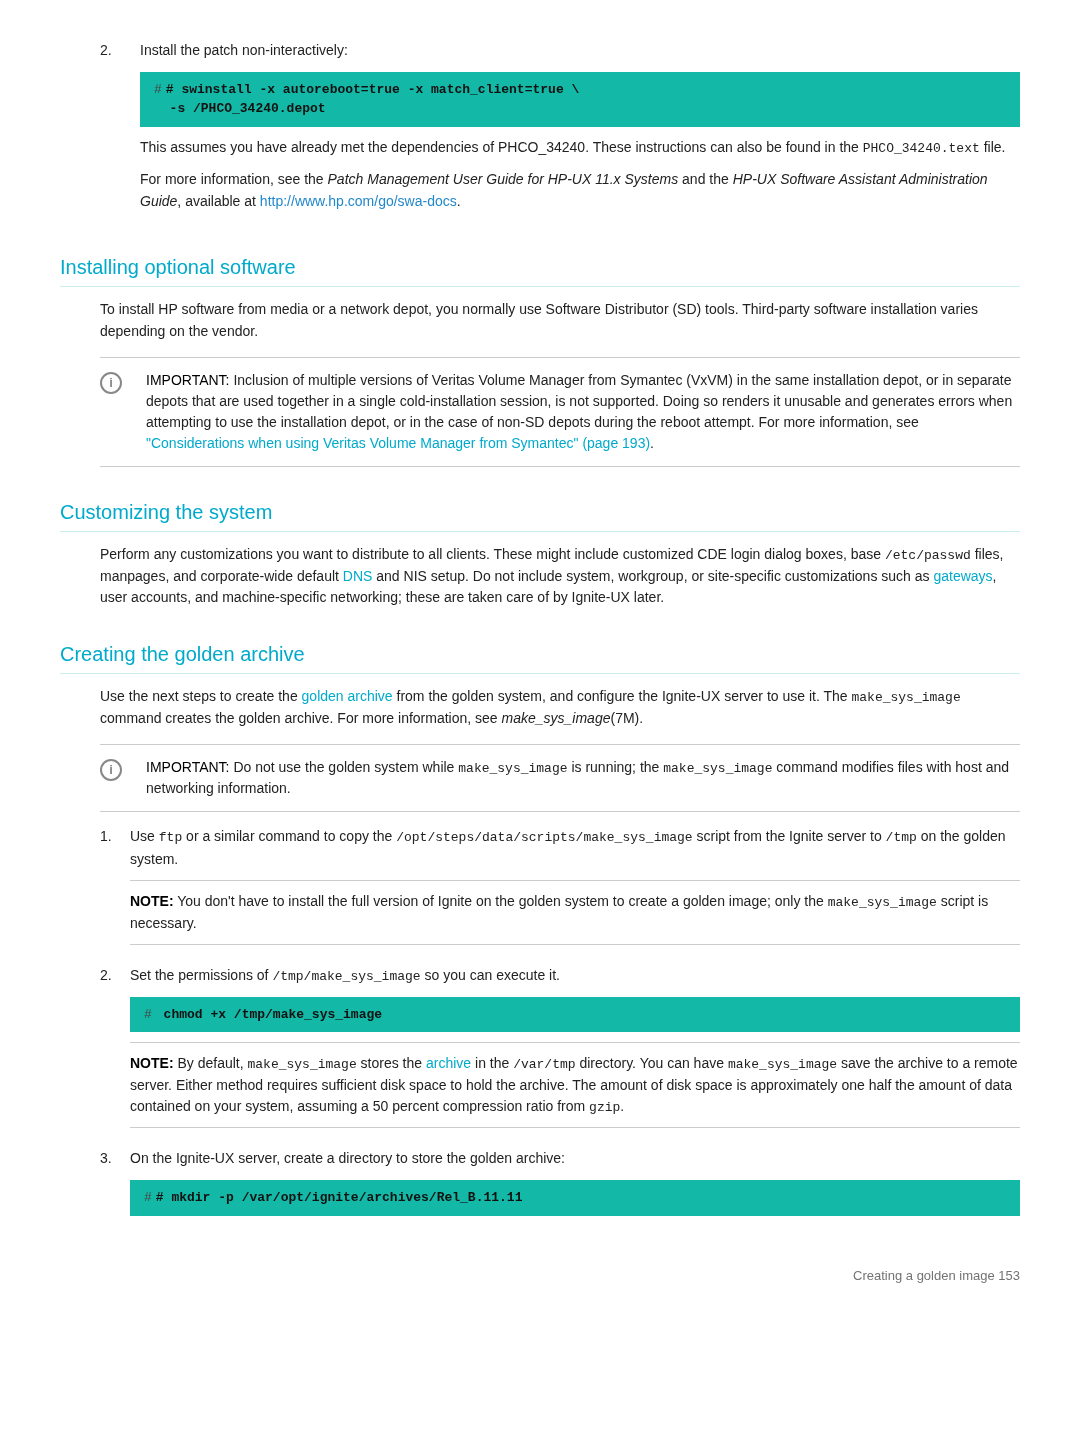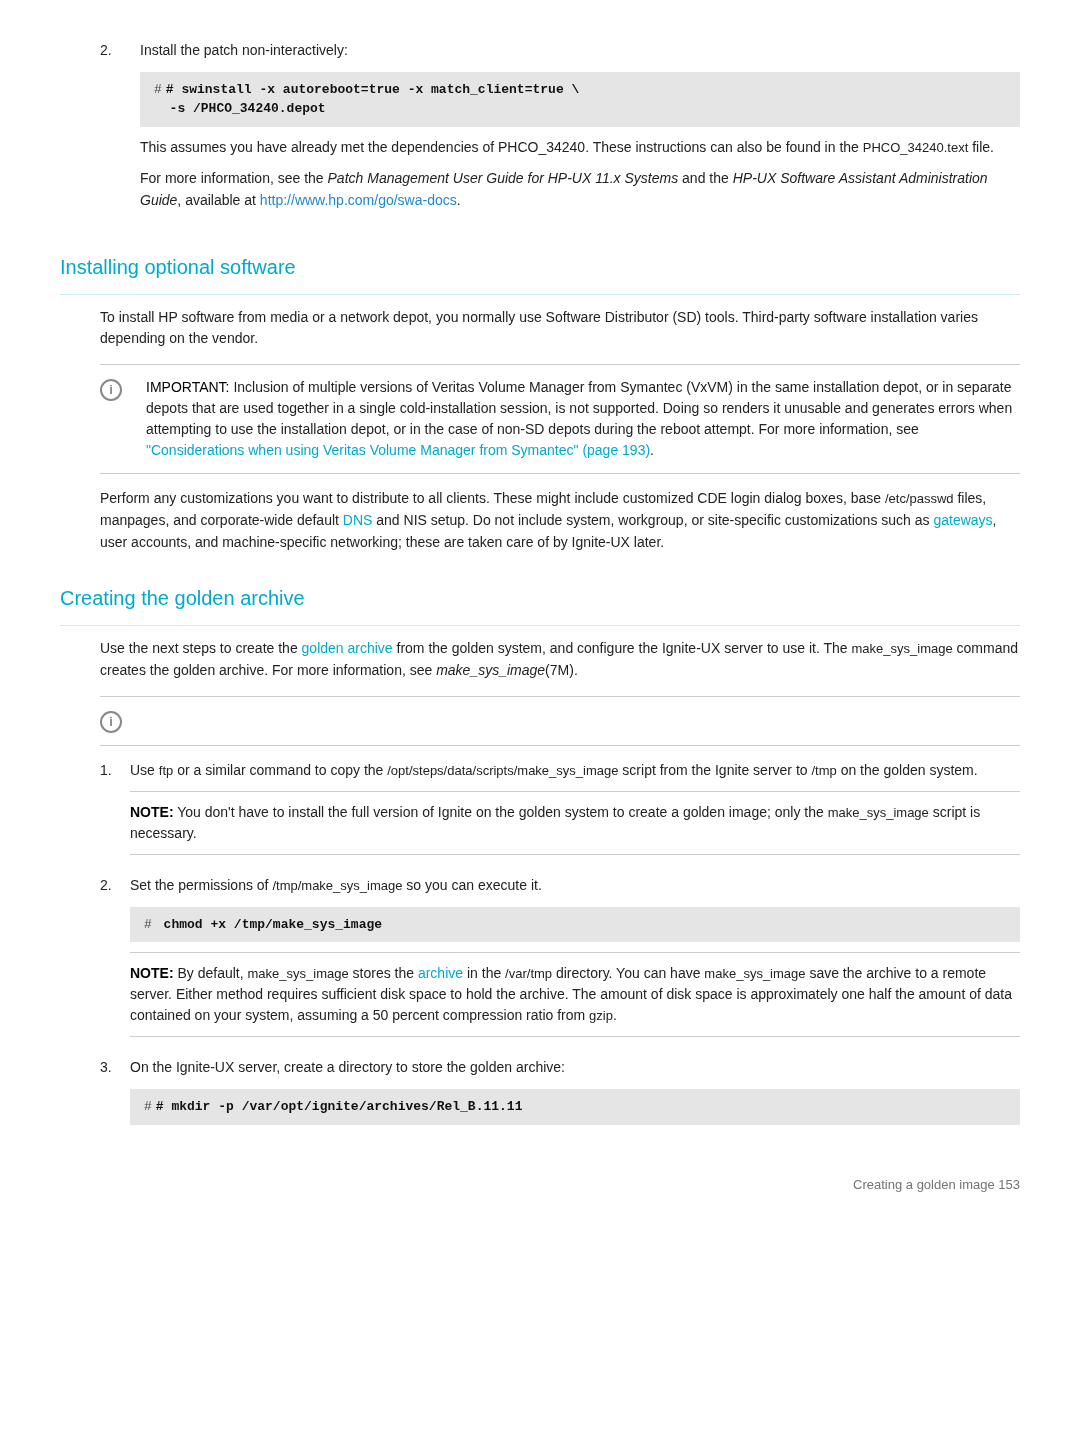--- a/index.html
+++ b/index.html
@@ -24,47 +24,47 @@
     }
     .content-block {
       flex: 1;
     }
     p {
       margin-bottom: 10px;
       font-size: 14px;
       line-height: 1.55;
     }
     code, .mono {
-      font-family: Liberation Sans, sans-serif;
+      font-family: Liberation Mono, monospace;
       font-size: 13px;
       background: transparent;
     }
     .code-block {
-      background: #e5e5e5;
+      background: #14b8a6;
       padding: 8px 14px;
       margin: 8px 0 10px 0;
       font-family: 'Courier New', Courier, monospace;
       font-size: 13px;
       color: #111;
       border-left: none;
     }
     .code-block .hash {
       color: #444;
       margin-right: 4px;
     }
     .code-bold {
       font-weight: bold;
     }
     .section-heading {
       color: #00aacc;
       font-size: 20px;
       font-weight: normal;
       margin-top: 30px;
       margin-bottom: 12px;
-      padding-bottom: 12px;
+      padding-bottom: 4px;
       border-bottom: 1px solid #cceeee;
     }
     .indented {
       margin-left: 40px;
     }
     .important-block {
       display: flex;
       align-items: flex-start;
       margin: 14px 0;
       border-top: 1px solid #cccccc;
@@ -162,37 +162,42 @@
       </div>
       <div>
         <span class="important-label">IMPORTANT:</span>
         <span>    <span>Inclusion of multiple versions of Veritas Volume Manager from Symantec (VxVM) in the same installation depot, or in separate depots that are used together in a single cold-installation session, is not supported. Doing so renders it unusable and generates errors when attempting to use the installation depot, or in the case of non-SD depots during the reboot attempt. For more information, see </span><a class="link link-cyan" href="#">"Considerations when using Veritas Volume Manager from Symantec" (page 193)</a><span>.</span></span>
       </div>
     </div>
   </div>
 </div>
 
 <div>
+  <h2 class="section-heading">Customizing the system</h2>
   <div class="indented">
     <p>
       <span>Perform any customizations you want to distribute to all clients. These might include customized CDE login dialog boxes, base </span><code class="mono">/etc/passwd</code><span> files, manpages, and corporate-wide default </span><a class="link link-cyan" href="#">DNS</a><span> and NIS setup. Do not include system, workgroup, or site-specific customizations such as </span><a class="link link-cyan" href="#">gateways</a><span>, user accounts, and machine-specific networking; these are taken care of by Ignite-UX later.</span>
     </p>
   </div>
 </div>
 
 <div>
   <h2 class="section-heading">Creating the golden archive</h2>
   <div class="indented">
     <p>
       <span>Use the next steps to create the </span><a class="link link-cyan" href="#">golden archive</a><span> from the golden system, and configure the Ignite-UX server to use it. The </span><code class="mono">make_sys_image</code><span> command creates the golden archive. For more information, see </span><em>make_sys_image</em><span>(7M).</span>
     </p>
 
     <div class="important-block">
       <div class="important-icon">
         <div class="circle-i">i</div>
+      </div>
+      <div>
+        <span class="important-label">IMPORTANT:</span>
+        <span>    <span>Do not use the golden system while </span><code class="mono">make_sys_image</code><span> is running; the </span><code class="mono">make_sys_image</code><span> command modifies files with host and networking information.</span></span>
       </div>
     </div>
 
     <div class="sub-numbered">
       <div class="sub-num">1.</div>
       <div class="content-block">
         <p>
           <span>Use </span><code class="mono">ftp</code><span> or a similar command to copy the </span><code class="mono">/opt/steps/data/scripts/make_sys_image</code><span> script from the Ignite server to </span><code class="mono">/tmp</code><span> on the golden system.</span>
         </p>
         <div class="note-block">

